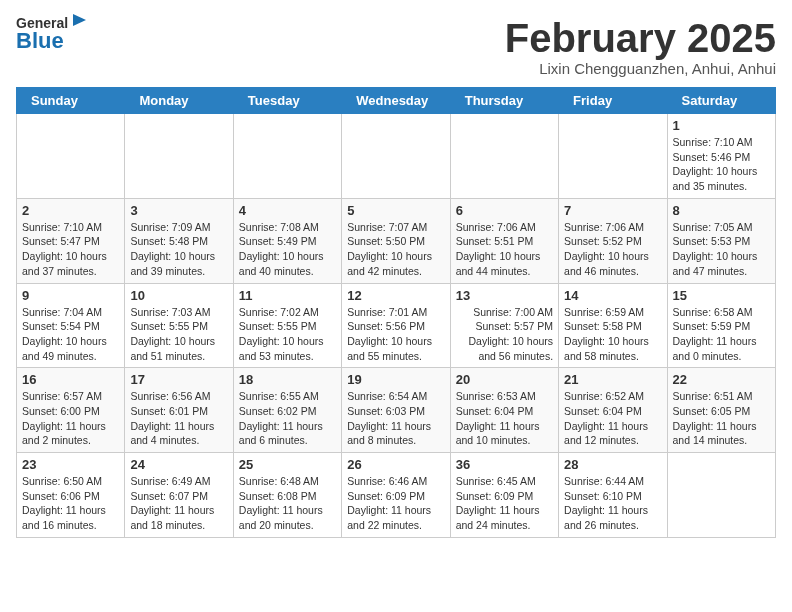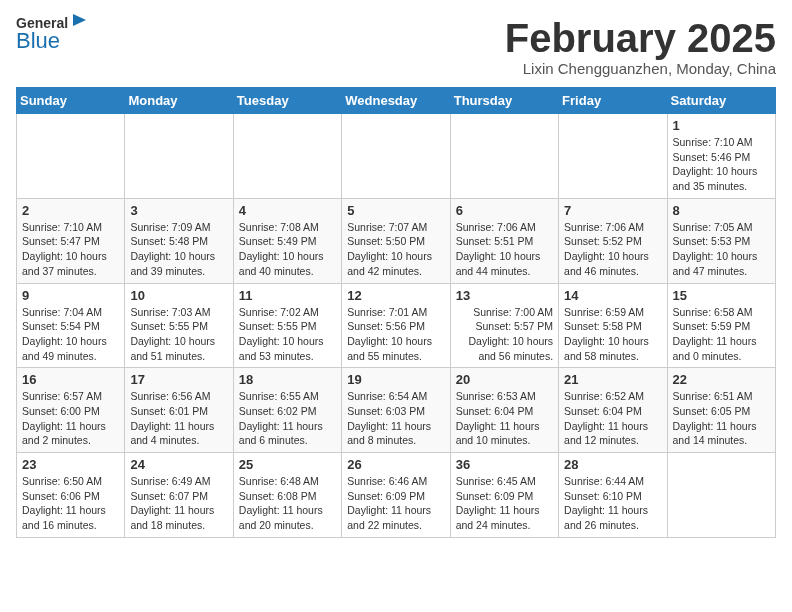--- a/index.html
+++ b/index.html
@@ -22,21 +22,21 @@
       align-items: flex-start;
     }
     .logo-general {
       font-size: 14px;
       font-weight: bold;
       color: #333;
       line-height: 1;
     }
     .logo-blue {
       font-size: 22px;
-      font-weight: normal;
+      font-weight: bold;
       color: #1a6faf;
       line-height: 1;
     }
     .logo-row {
       display: flex;
       align-items: center;
     }
     .title-block {
       text-align: right;
     }
@@ -52,21 +52,21 @@
     }
     .calendar {
       width: 100%;
       border-collapse: collapse;
       border: 1px solid #ccc;
     }
     .calendar th {
       background-color: #2a7fc1;
       color: #fff;
       text-align: left;
-      padding: 5px 3px;
+      padding: 5px 14px;
       font-size: 13px;
       font-weight: bold;
       border: 1px solid #2a7fc1;
     }
     .calendar td {
       vertical-align: top;
       border: 1px solid #ccc;
       padding: 4px 5px;
       width: 108px;
       min-height: 90px;
@@ -99,21 +99,21 @@
     <div class="logo-row">
       <span class="logo-general">General</span>
       <svg width="18" height="18" viewBox="0 0 18 18" style="margin-left:2px; margin-top:-4px;">
         <polygon points="3,2 16,8 3,14" fill="#1a6faf"></polygon>
       </svg>
     </div>
     <span class="logo-blue">Blue</span>
   </div>
   <div class="title-block">
     <div class="month-title">February 2025</div>
-    <div class="location-title">Lixin Chengguanzhen, Monday, China</div>
+    <div class="location-title">Lixin Chengguanzhen, Anhui, Anhui</div>
   </div>
 </div>
 
 <table class="calendar">
   <thead>
     <tr>
     <th>Sunday</th>
         <th>Monday</th>
         <th>Tuesday</th>
         <th>Wednesday</th>

